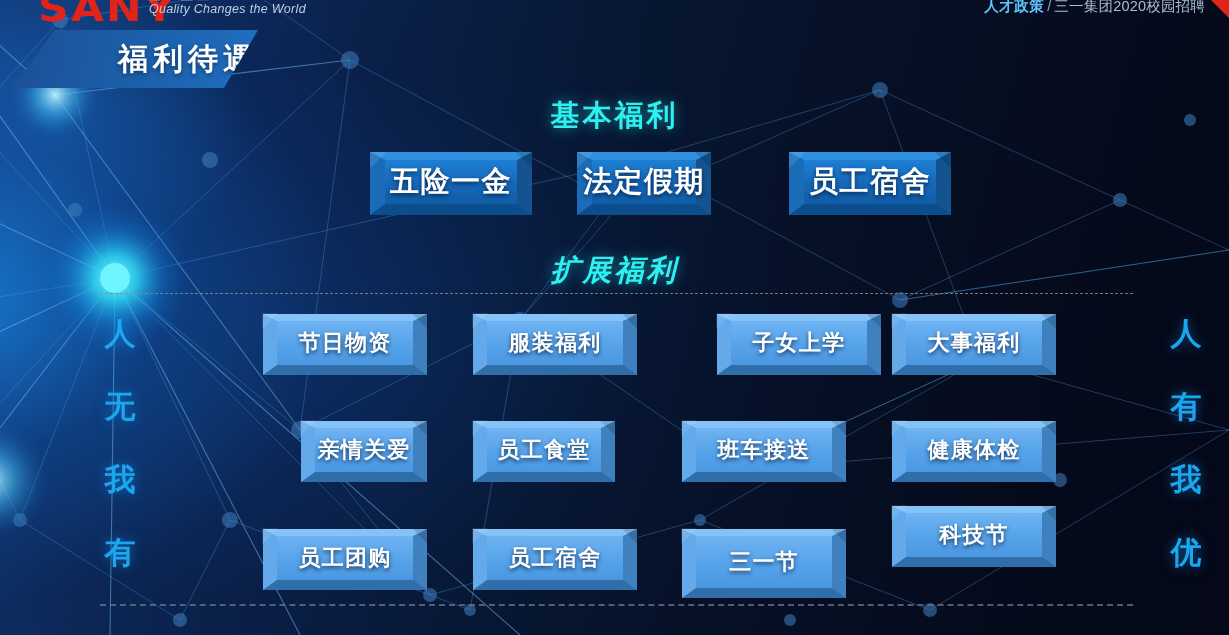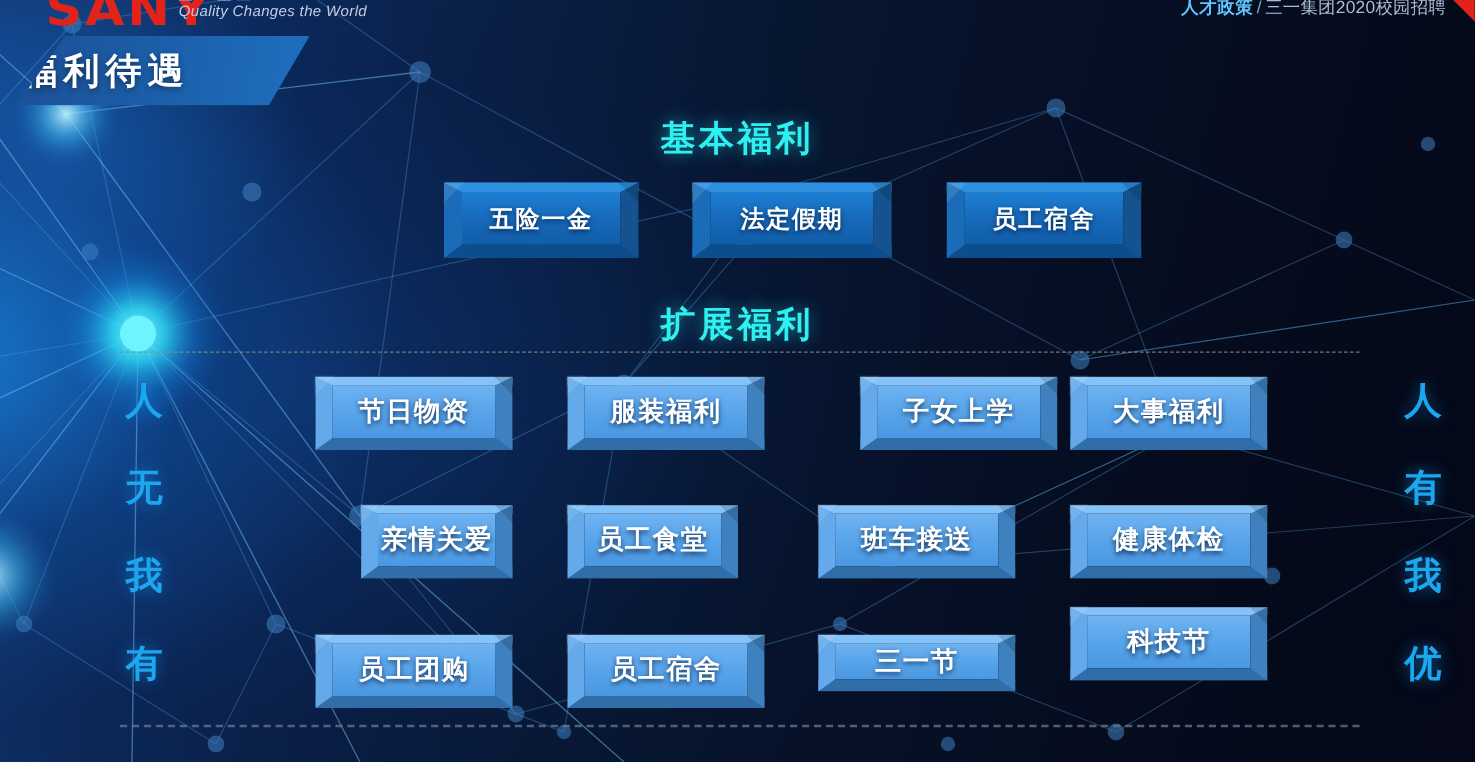--- a/index.html
+++ b/index.html
@@ -46,35 +46,35 @@
   .corner-tri{
     position:absolute; right:0; top:0; width:0; height:0;
     border-top:34px solid #e2231a; border-left:34px solid transparent;
   }
 
   
   .banner{
     position:absolute; left:14px; top:30px; width:244px; height:58px; z-index:5;
     background:linear-gradient(100deg,#1d4f96 0%,#1b5ea8 45%,#1f6fc0 100%);
     clip-path:polygon(40px 0, 244px 0, 210px 58px, 0 58px);
-    display:flex; align-items:center; justify-content:flex-start;
+    display:flex; align-items:center; justify-content:flex-end;
   }
   .banner-txt{
     font-size:30px; font-weight:bold; color:#ffffff; letter-spacing:5px;
     text-shadow:0 2px 5px rgba(0,0,0,.45); padding-left:4px;
   }
 
   
   .ghead{
     position:absolute; width:100%; text-align:center; z-index:5;
     font-size:29px; font-weight:bold; color:#2ff0f0; letter-spacing:3px;
     text-shadow:0 0 14px rgba(40,225,235,.55), 0 2px 3px rgba(0,40,60,.6);
   }
   #ghead-basic{ top:96px; }
-  #ghead-ext{ top:251px; }
+  #ghead-ext{ top:251px;font-style:italic; }
 
   
   .drule{ position:absolute; height:0; z-index:4; }
   #drule-top{ left:100px; right:96px; top:293px; border-top:1.5px dashed #8d8a7e; opacity:.85; }
   #drule-bot{ left:100px; right:96px; top:604px; border-top:2px dashed #6d7790; opacity:.75; }
 
   
   .plate{
     position:absolute; z-index:5;
     display:flex; align-items:center; justify-content:center;
@@ -97,21 +97,21 @@
     border-left:15px solid #1a6cb8;
     border-right:15px solid #14538f;
   }
   .plate.light .face{
     background:linear-gradient(180deg,#6fb3f2 0%,#56a3ea 55%,#4b98e2 100%);
     border-top:7px solid #85c2f7;
     border-bottom:10px solid #2f6ea8;
     border-left:14px solid #64a9ea;
     border-right:14px solid #3f80bf;
   }
-  .plate.dark .lbl{ font-size:20px; letter-spacing:1.5px;font-family:Liberation Serif, serif; }
+  .plate.dark .lbl{ font-size:29px; letter-spacing:1.5px;font-family:Liberation Serif, serif; }
   .plate.light .lbl{ font-size:22px; letter-spacing:1.2px; }
   
   .plate .face::before{
     content:""; position:absolute; left:-15px; top:-8px; width:calc(100% + 30px); height:calc(100% + 19px);
     pointer-events:none;
     background:
       linear-gradient(135deg, rgba(255,255,255,.10) 0 12px, rgba(255,255,255,0) 12px),
       linear-gradient(225deg, rgba(0,0,0,.14) 0 12px, rgba(0,0,0,0) 12px);
     z-index:1;
   }
@@ -241,21 +241,21 @@
   <div class="ghead" id="ghead-ext">扩展福利</div>
 
   <div class="drule" id="drule-top"></div>
   <div class="drule" id="drule-bot"></div>
 
   <div class="plate dark" style="left:370px; top:152px; width:162px; height:63px;">
     <div class="face">
         <span class="lbl">五险一金</span>
       </div>
   </div>
-  <div class="plate dark" style="left:577px; top:152px; width:166px; height:63px;">
+  <div class="plate dark" style="left:577px; top:152px; width:134px; height:63px;">
     <div class="face">
         <span class="lbl">法定假期</span>
       </div>
   </div>
   <div class="plate dark" style="left:789px; top:152px; width:162px; height:63px;">
     <div class="face">
         <span class="lbl">员工宿舍</span>
       </div>
   </div>
 
@@ -304,21 +304,21 @@
   <div class="plate light" style="left:263px; top:529px; width:164px; height:61px;">
     <div class="face">
         <span class="lbl">员工团购</span>
       </div>
   </div>
   <div class="plate light" style="left:473px; top:529px; width:164px; height:61px;">
     <div class="face">
         <span class="lbl">员工宿舍</span>
       </div>
   </div>
-  <div class="plate light" style="left:682px; top:529px; width:164px; height:47px;">
+  <div class="plate light" style="left:682px; top:529px; width:164px; height:69px;">
     <div class="face">
         <span class="lbl">三一节</span>
       </div>
   </div>
   <div class="plate light" style="left:892px; top:506px; width:164px; height:61px;">
     <div class="face">
         <span class="lbl">科技节</span>
       </div>
   </div>
 

